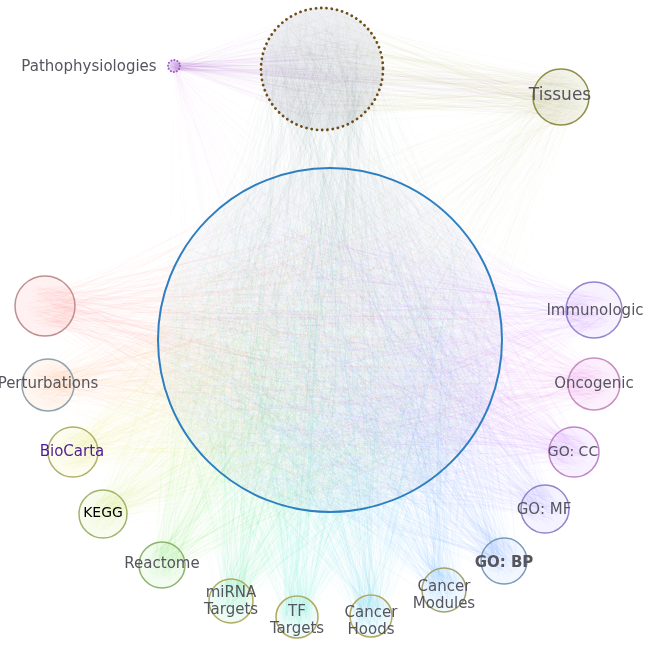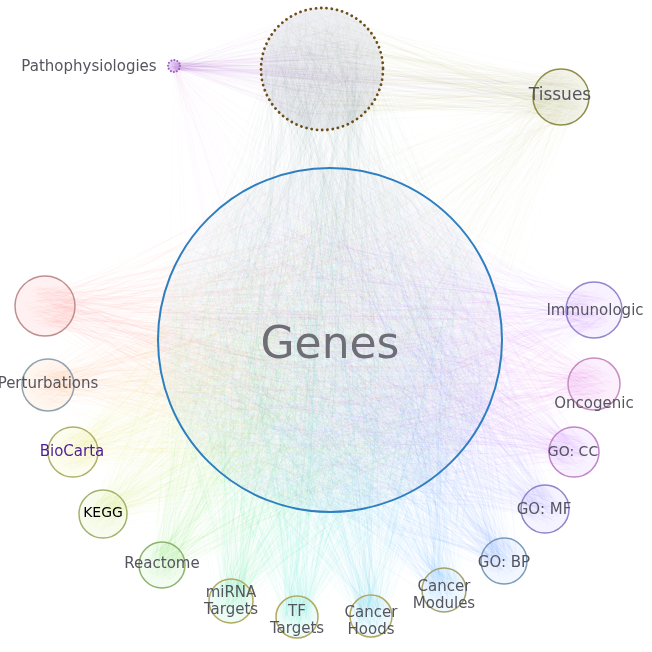--- a/index.html
+++ b/index.html
@@ -103,33 +103,32 @@
       <circle cx="297" cy="617" r="21" fill="rgba(20,216,180,0.08)" stroke="#b3a95f" stroke-width="1.5"></circle>
       <circle cx="371" cy="616" r="21" fill="rgba(34,196,228,0.08)" stroke="#b3a95f" stroke-width="1.5"></circle>
       <circle cx="444" cy="590" r="22" fill="rgba(51,166,242,0.08)" stroke="#a3a36e" stroke-width="1.5"></circle>
       <circle cx="504" cy="561" r="23" fill="rgba(77,140,255,0.08)" stroke="#7a9ab8" stroke-width="1.5"></circle>
       <circle cx="545" cy="509" r="24" fill="rgba(122,102,255,0.08)" stroke="#8f85c8" stroke-width="1.5"></circle>
       <circle cx="574" cy="452" r="25" fill="rgba(170,76,255,0.08)" stroke="#bf85c8" stroke-width="1.5"></circle>
       <circle cx="594" cy="384" r="26" fill="rgba(222,68,232,0.08)" stroke="#c88fbf" stroke-width="1.5"></circle>
       <circle cx="594" cy="310" r="28" fill="rgba(169,88,240,0.08)" stroke="#9385cf" stroke-width="1.5"></circle>
     </svg>
 
-  <div class="node-label" style="left: 330px; top: 343px; font-size: 44px; color: rgb(110, 110, 118);">Genes</div>
   <div class="node-label" style="left: 89px; top: 66px; font-size: 15px; color: rgb(85, 85, 95);">Pathophysiologies</div>
   <div class="node-label" style="left: 560px; top: 95px; font-size: 17px; color: rgb(85, 85, 95);">Tissues</div>
   <div class="node-label" style="left: 48px; top: 383px; font-size: 15px; color: rgb(85, 85, 95);">Perturbations</div>
   <div class="node-label" style="left: 72px; top: 451px; font-size: 15px; color: #4c1d95;">BioCarta</div>
   <div class="node-label" style="left: 103px; top: 513px; font-size: 14px; color: #000000;">KEGG</div>
   <div class="node-label" style="left: 162px; top: 563px; font-size: 15px; color: rgb(85, 85, 95);">Reactome</div>
   <div class="node-label" style="left: 231px; top: 601px; font-size: 15px; color: rgb(85, 85, 95);">miRNA
 Targets</div>
   <div class="node-label" style="left: 297px; top: 620px; font-size: 15px; color: rgb(85, 85, 95);">TF
 Targets</div>
   <div class="node-label" style="left: 371px; top: 621px; font-size: 15px; color: rgb(85, 85, 95);">Cancer
 Hoods</div>
   <div class="node-label" style="left: 444px; top: 595px; font-size: 15px; color: rgb(85, 85, 95);">Cancer
 Modules</div>
-  <div class="node-label" style="left: 504px; top: 562px; font-size: 15px; color: rgb(85, 85, 95);">GO: BP</div>
+  <div class="node-label" style="left: 504px; top: 562px; font-size: 15px; color: rgb(85, 85, 95); font-weight: bold;">GO: BP</div>
   <div class="node-label" style="left: 544px; top: 509px; font-size: 15px; color: rgb(85, 85, 95);">GO: MF</div>
   <div class="node-label" style="left: 573px; top: 452px; font-size: 14px; color: rgb(85, 85, 95);">GO: CC</div>
-  <div class="node-label" style="left: 594px; top: 383px; font-size: 15px; color: rgb(85, 85, 95); margin-top: 20px;">Oncogenic</div>
+  <div class="node-label" style="left: 594px; top: 383px; font-size: 15px; color: rgb(85, 85, 95);">Oncogenic</div>
   <div class="node-label" style="left: 595px; top: 310px; font-size: 15px; color: rgb(85, 85, 95);">Immunologic</div>
 </div>
 
 </body></html>

